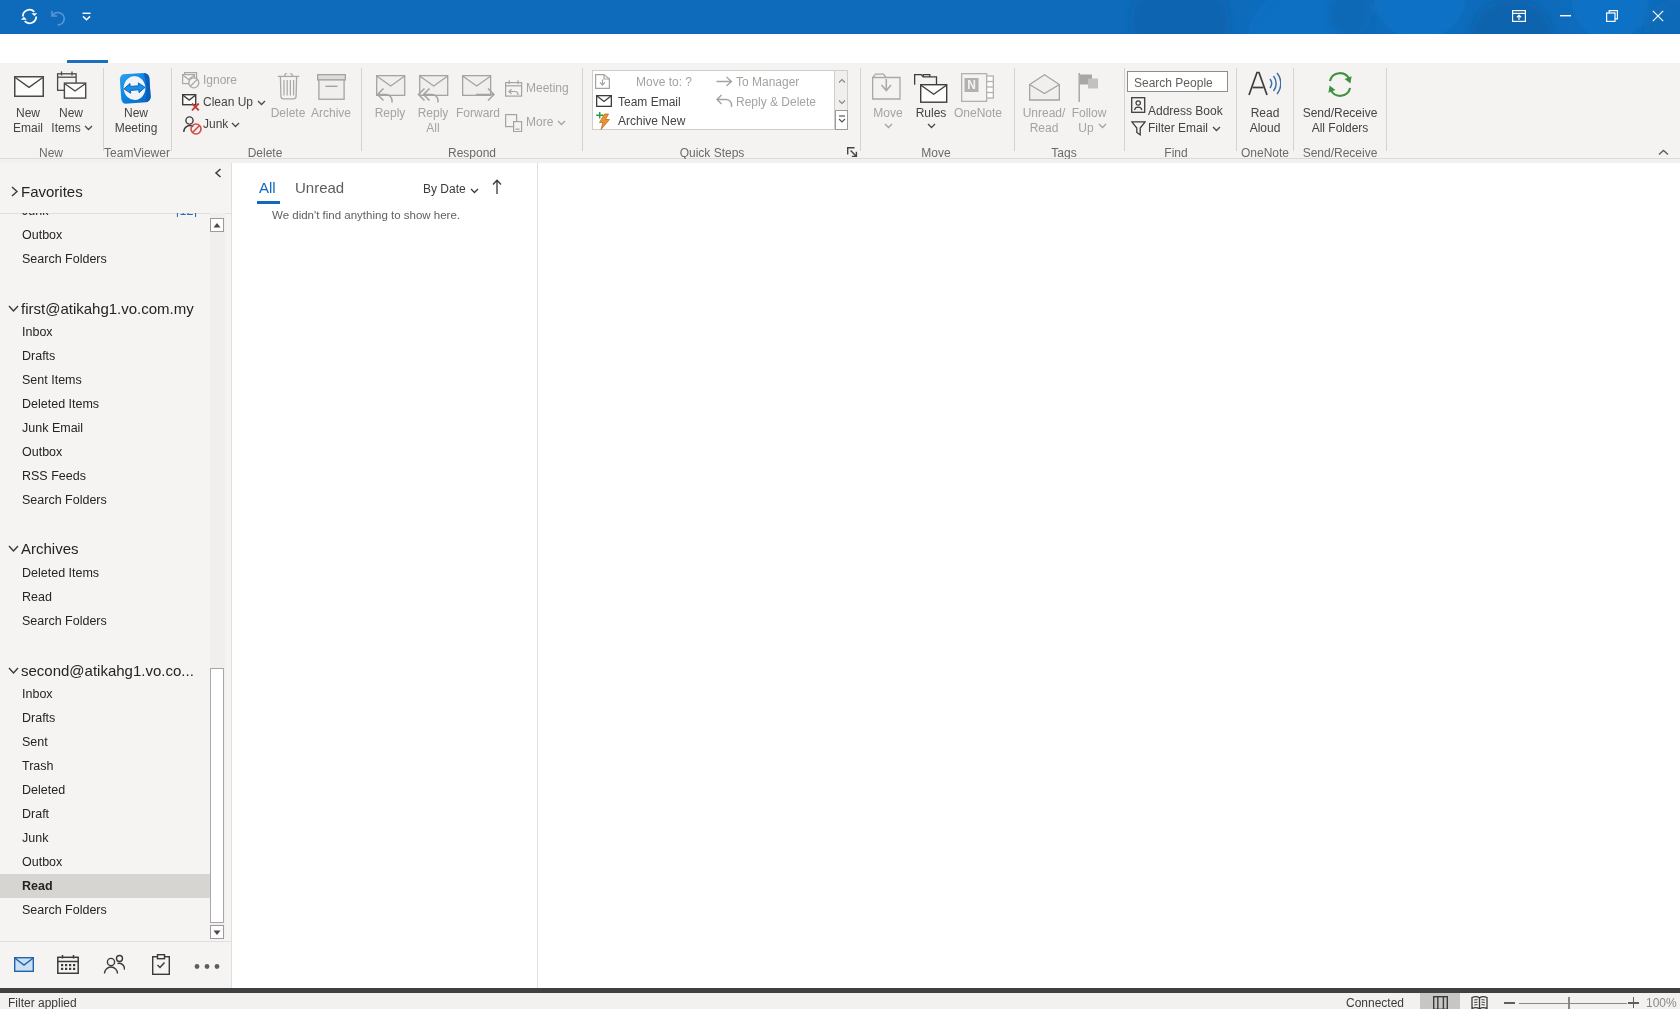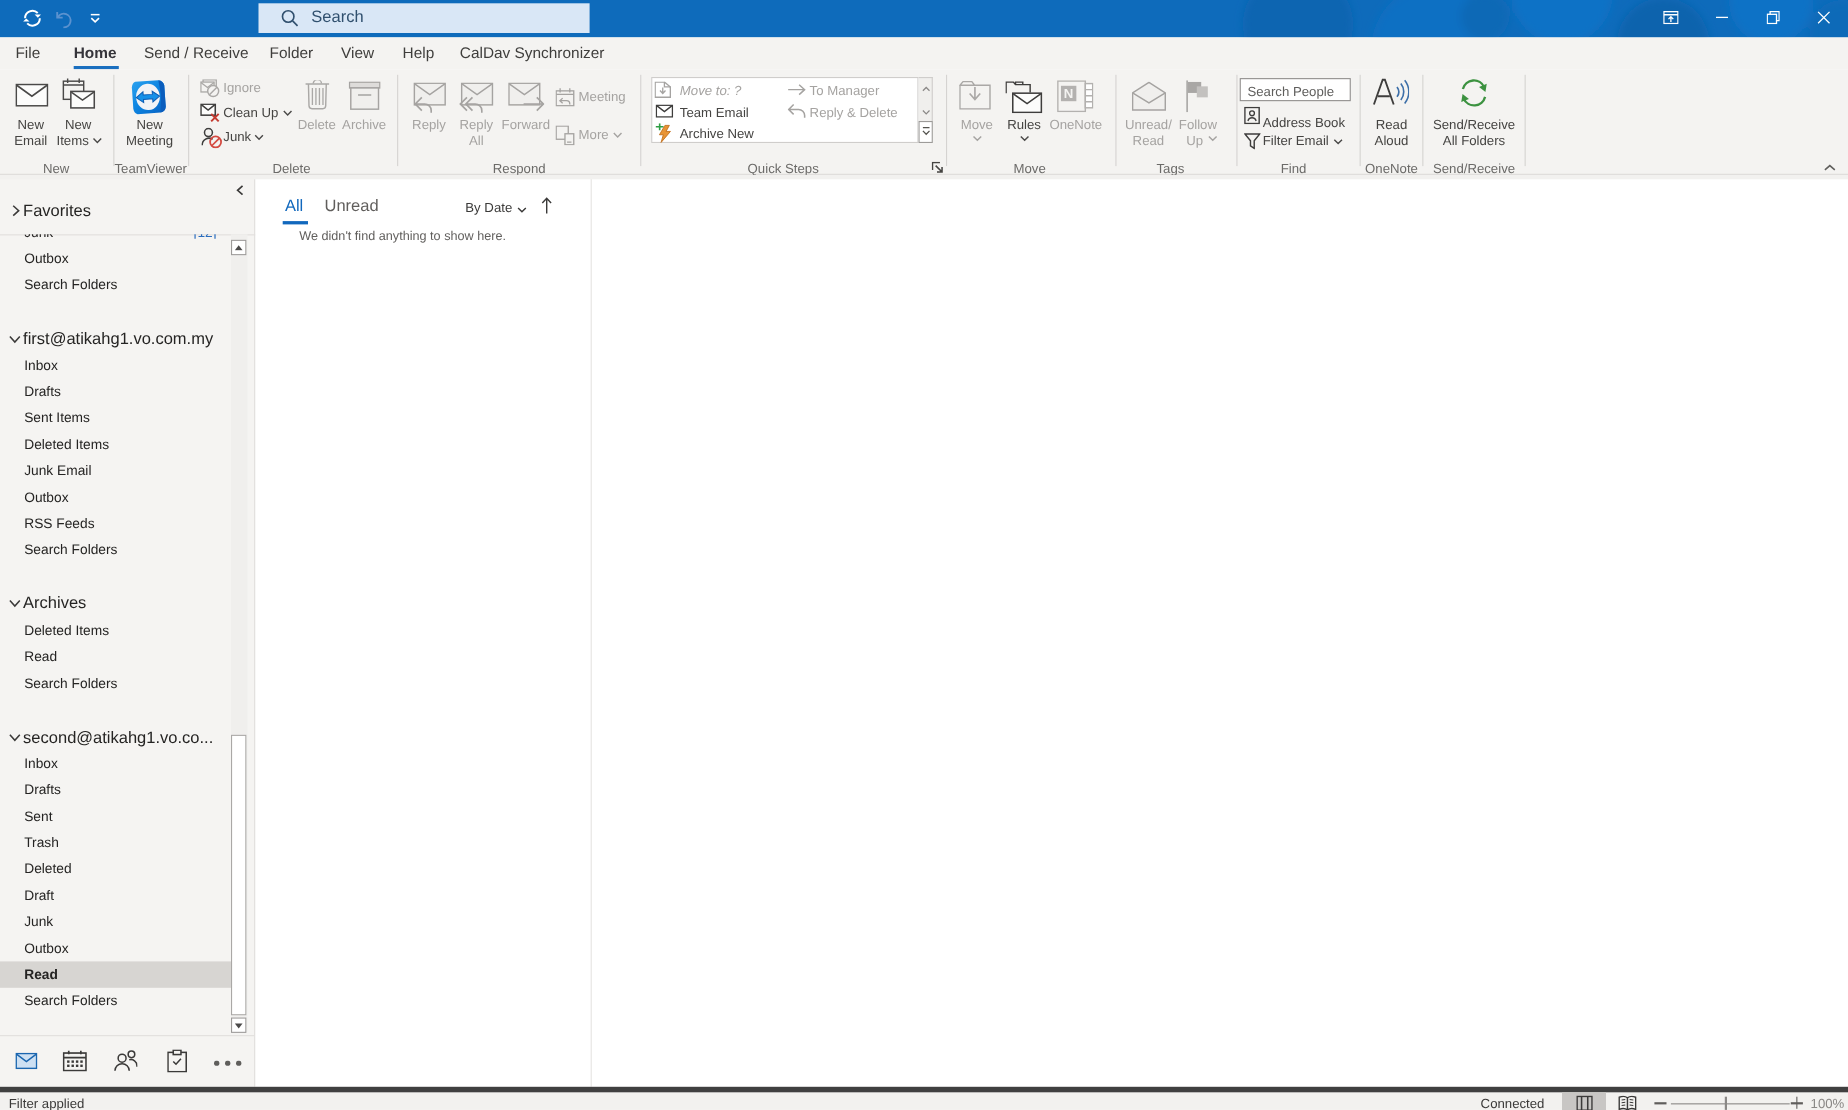--- a/index.html
+++ b/index.html
@@ -73,54 +73,38 @@
 
     <svg class="abs" style="left:49px;top:8px;" width="18" height="18" viewBox="0 0 18 18">
       <path d="M3 3 v5 h5" fill="none" stroke="#5b92cf" stroke-width="1.7"></path>
       <path d="M3.6 7.6 a6.2 6.2 0 1 1 5 9.3" fill="none" stroke="#5b92cf" stroke-width="1.7"></path>
     </svg>
 
     <svg class="abs" style="left:82px;top:12px;" width="9" height="10" viewBox="0 0 9 10">
       <rect x="0.5" y="0.6" width="8" height="1.4" fill="#ffffff"></rect>
       <path d="M1 4.4 L4.5 7.8 L8 4.4" fill="none" stroke="#ffffff" stroke-width="1.5"></path>
     </svg>
-    <div id="searchbox">
-      <svg class="abs" style="left:20px;top:5px;" width="17" height="17" viewBox="0 0 17 17">
-        <circle cx="7" cy="7" r="5.2" fill="none" stroke="#30506e" stroke-width="1.5"></circle>
-        <line x1="11" y1="11" x2="15.5" y2="15.5" stroke="#30506e" stroke-width="1.5"></line>
-      </svg>
-      <span class="stext">Search</span>
-    </div>
 
     <svg class="abs" style="left:1512px;top:10px;" width="14" height="12" viewBox="0 0 14 12">
       <rect x="0.6" y="0.6" width="12.8" height="10.8" fill="none" stroke="#ffffff" stroke-width="1.2"></rect>
       <line x1="0.6" y1="3.4" x2="13.4" y2="3.4" stroke="#ffffff" stroke-width="1.2"></line>
       <path d="M7 10 V5.4 M4.8 7.4 L7 5.2 L9.2 7.4" fill="none" stroke="#ffffff" stroke-width="1.2"></path>
     </svg>
     <svg class="abs" style="left:1560px;top:15px;" width="11" height="2" viewBox="0 0 11 2">
       <rect width="11" height="1.4" fill="#ffffff"></rect>
     </svg>
     <svg class="abs" style="left:1606px;top:10px;" width="12" height="12" viewBox="0 0 12 12">
       <rect x="0.6" y="3" width="8.4" height="8.4" fill="none" stroke="#ffffff" stroke-width="1.2"></rect>
       <path d="M3.2 3 V0.6 H11.4 V8.8 H9" fill="none" stroke="#ffffff" stroke-width="1.2"></path>
     </svg>
     <svg class="abs" style="left:1652px;top:10px;" width="12" height="12" viewBox="0 0 12 12">
       <path d="M0.8 0.8 L11.2 11.2 M11.2 0.8 L0.8 11.2" stroke="#ffffff" stroke-width="1.2"></path>
     </svg>
   </div>
 
-  <div id="tabrow">
-    <span class="tab" style="left:14px;">File</span>
-    <span class="tab" id="hometab" style="left:67px;">Home</span>
-    <span class="tab" style="left:131px;">Send / Receive</span>
-    <span class="tab" style="left:245px;">Folder</span>
-    <span class="tab" style="left:310px;">View</span>
-    <span class="tab" style="left:366px;">Help</span>
-    <span class="tab" style="left:418px;">CalDav Synchronizer</span>
-  </div>
   <div id="homeline"></div>
 
   <div id="ribbon">
 
     <svg class="abs" style="left:14px;top:13px;" width="30" height="21" viewBox="0 0 30 21">
       <rect x="0.75" y="0.75" width="28.5" height="19.5" fill="#fcfcfb" stroke="#4a4948" stroke-width="1.5"></rect>
       <path d="M1.2 1.5 L15 11.4 L28.8 1.5" fill="none" stroke="#4a4948" stroke-width="1.5"></path>
     </svg>
 
     <svg class="abs" style="left:56px;top:8px;" width="36" height="29" viewBox="0 0 36 29">
@@ -256,21 +240,21 @@
     <svg class="abs" style="left:838px;top:52px;" width="8" height="10" viewBox="0 0 8 10">
         <line x1="1" y1="1" x2="7" y2="1" stroke="#55544f" stroke-width="1.2"></line>
         <path d="M1 4 L4 7 L7 4" fill="none" stroke="#55544f" stroke-width="1.2"></path>
       </svg>
 
     <svg class="abs" style="left:595px;top:11px;" width="15" height="15" viewBox="0 0 15 15">
       <path d="M0.6 14.4 V0.6 H9 V5 H14.4 V14.4 Z" fill="none" stroke="#a5a3a1" stroke-width="1.2"></path>
       <path d="M9 0.6 L14.4 5" fill="none" stroke="#a5a3a1" stroke-width="1.2"></path>
       <path d="M7.5 5.5 V10.5 M5 8.3 L7.5 11 L10 8.3" fill="none" stroke="#a5a3a1" stroke-width="1.2"></path>
     </svg>
-    <div class="small-txt dis" style="left:618px;top:12px;font-style:italic;">Move to: ?</div>
+    <div class="small-txt dis" style="left:636px;top:12px;">Move to: ?</div>
 
     <svg class="abs" style="left:596px;top:32px;" width="16" height="12" viewBox="0 0 16 12">
       <rect x="0.65" y="0.65" width="14.7" height="10.7" fill="#ffffff" stroke="#3e3d3c" stroke-width="1.3"></rect>
       <path d="M1 1 L8 6.5 L15 1" fill="none" stroke="#3e3d3c" stroke-width="1.3"></path>
     </svg>
     <div class="small-txt" style="left:618px;top:32px;">Team Email</div>
 
     <svg class="abs" style="left:595px;top:49px;" width="16" height="18" viewBox="0 0 16 18">
       <path d="M1.2 3.2 H8.2 M4.7 0 V6.5" stroke="#2e9e44" stroke-width="1.5" fill="none"></path>
       <path d="M9.5 2 L4.5 10.5 H8 L6 17.5 L14.5 7.5 H10.5 L13.5 2 Z" fill="#e89435" stroke="#c26f1d" stroke-width="0.8"></path>

